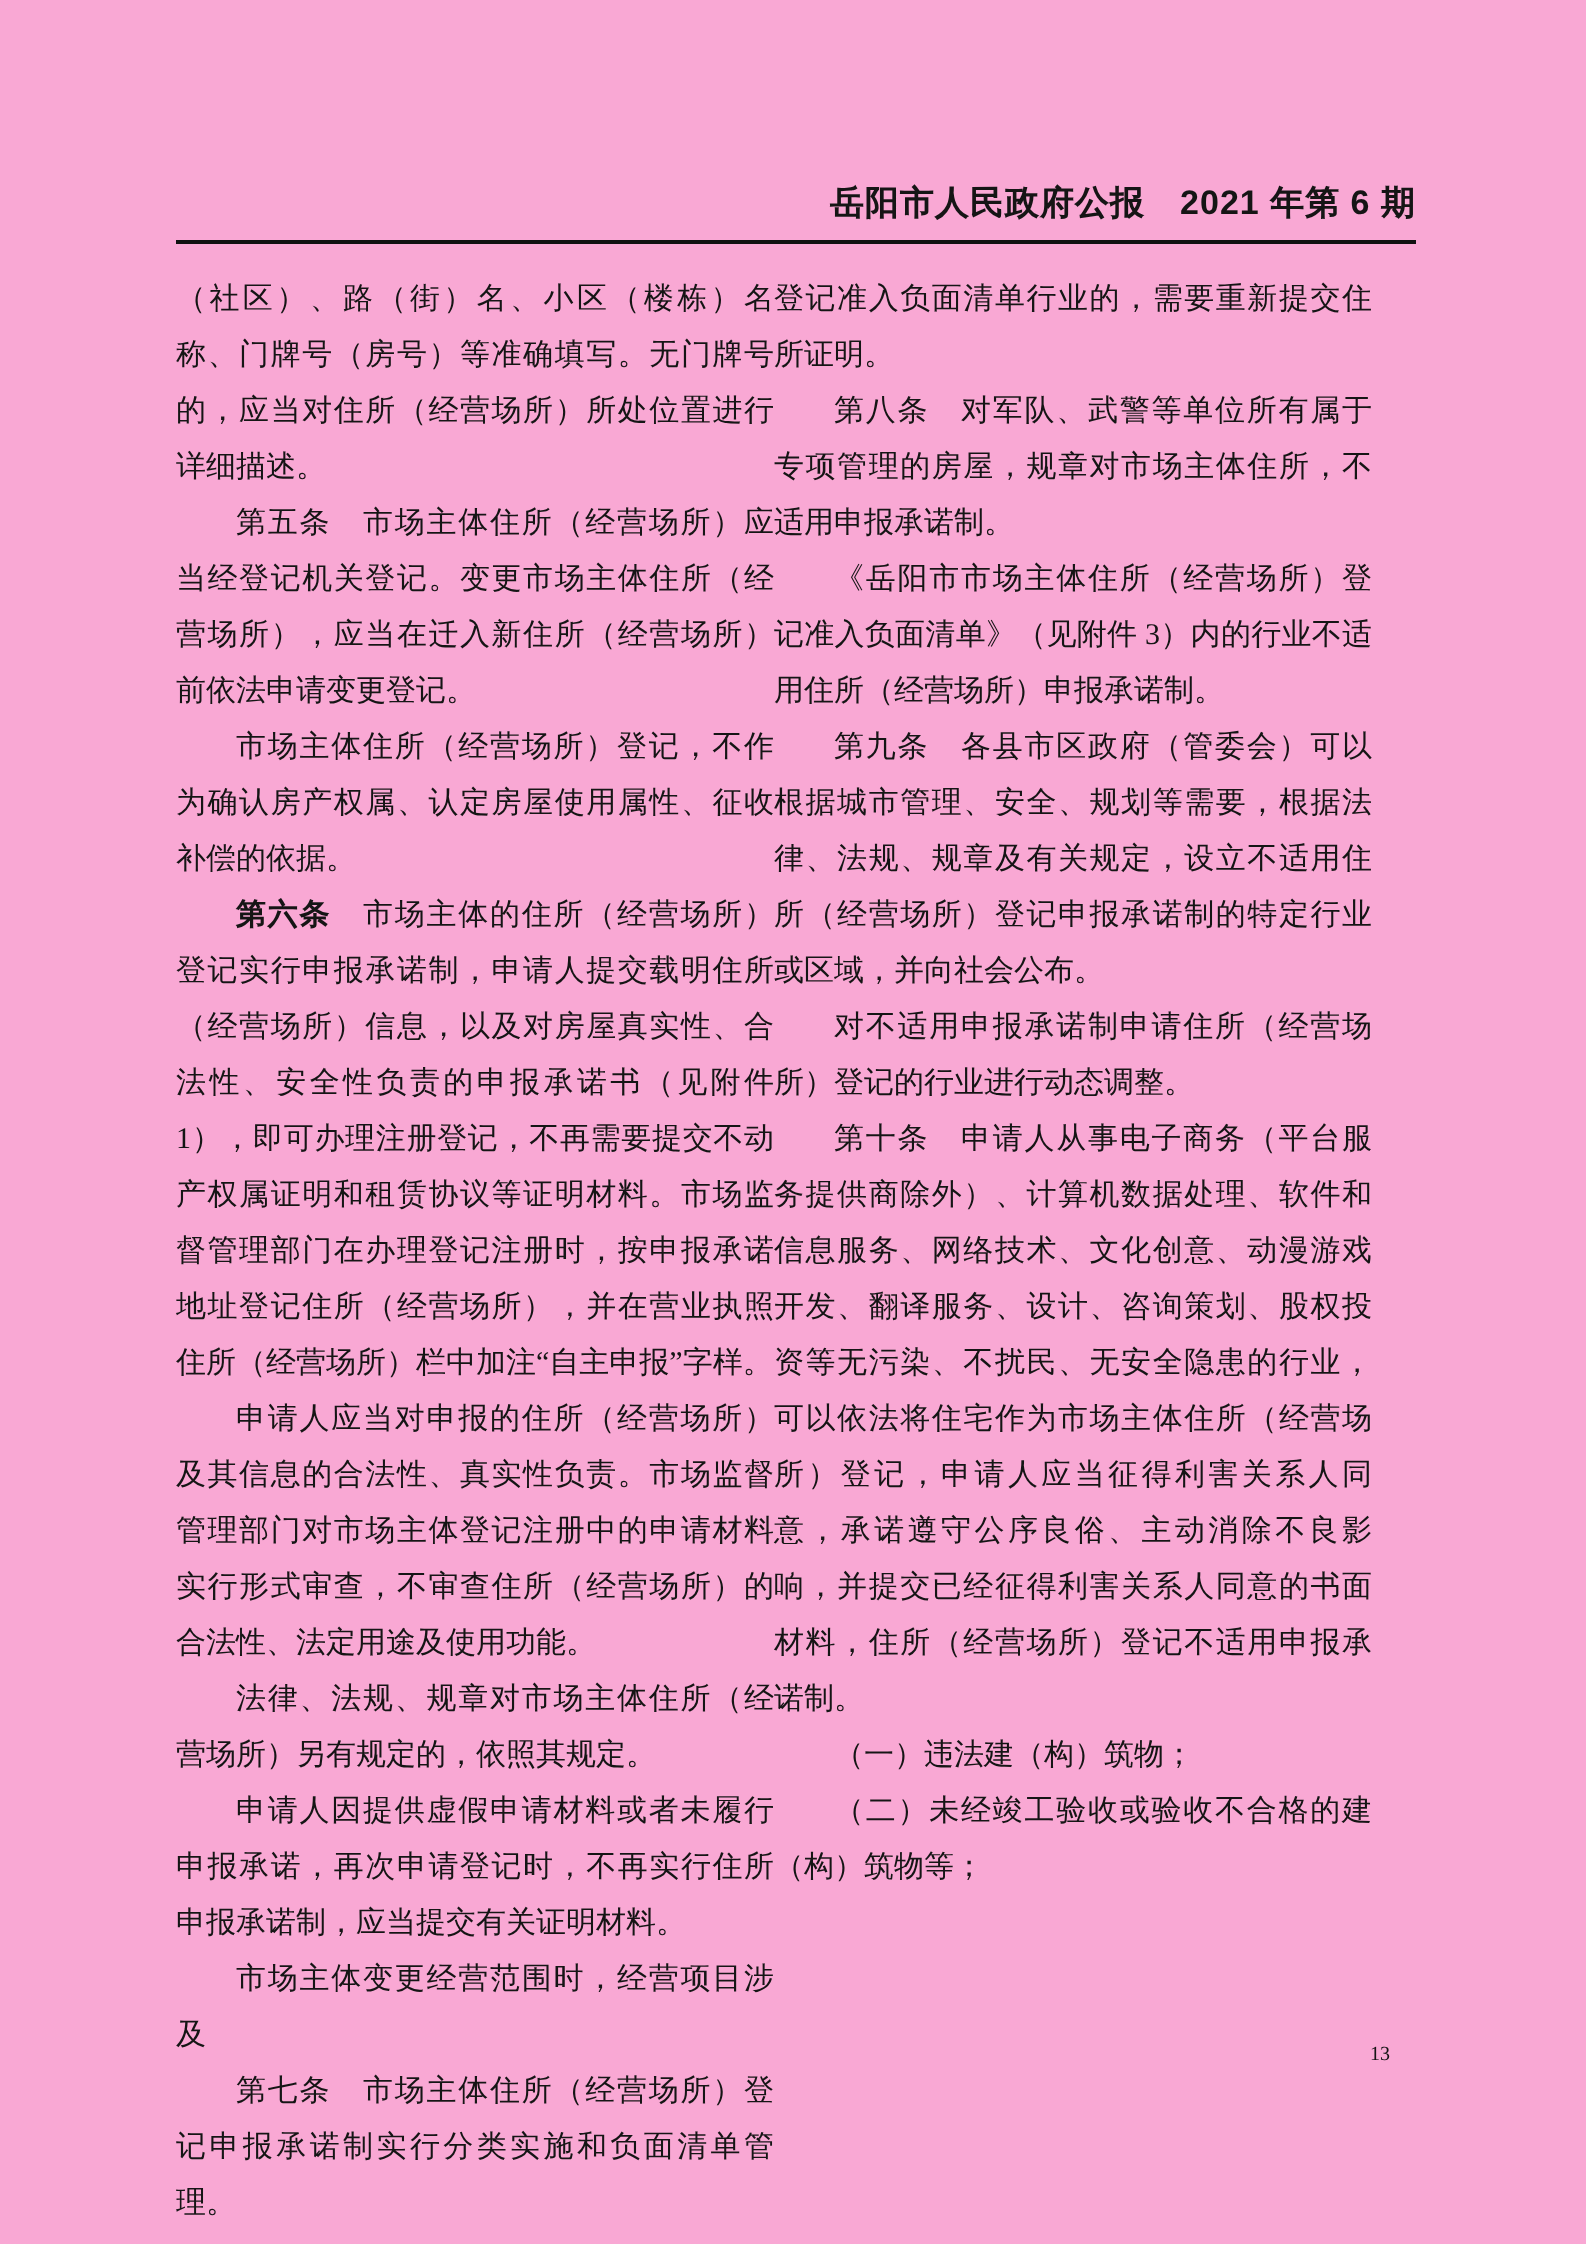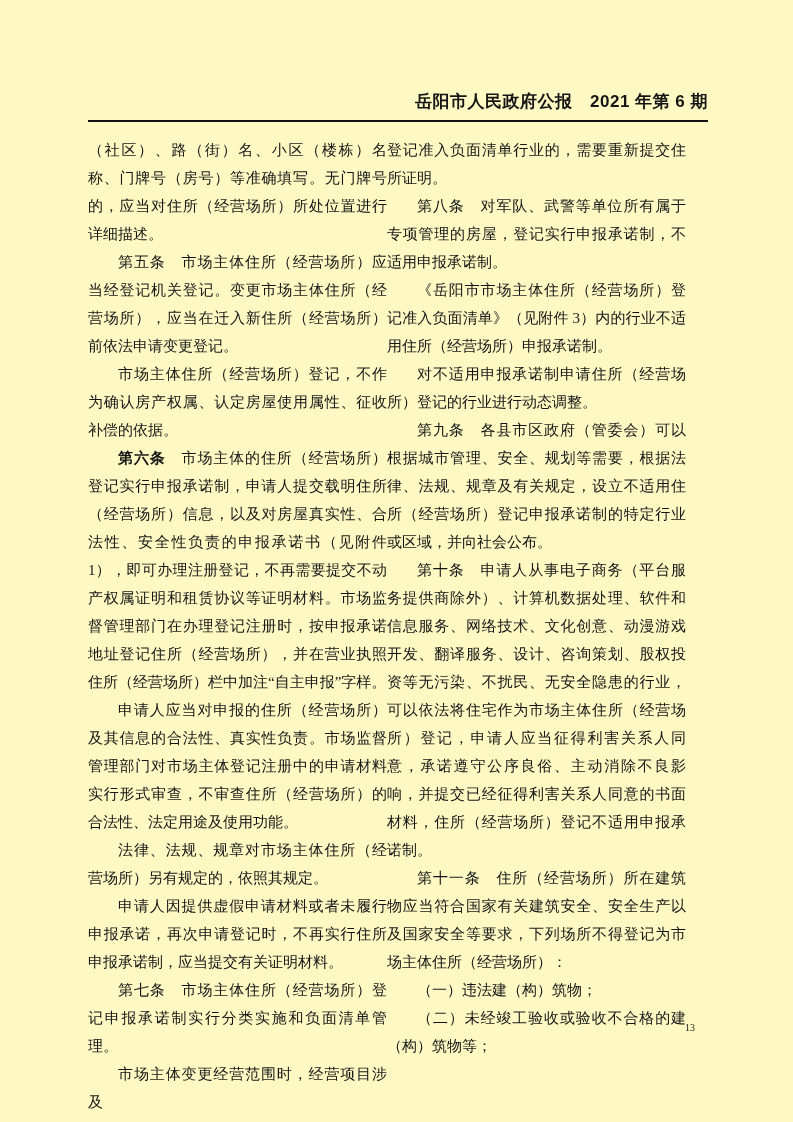--- a/index.html
+++ b/index.html
@@ -5,21 +5,21 @@
   html, body {
     margin: 0;
     padding: 0;
     background: #ffffff;
   }
   .page {
     position: relative;
     width: 793px;
     height: 1122px;
     margin: 0 auto;
-    background: #fef9c3;
+    background: #f9a8d4;
     color: #151515;
     font-family: "Liberation Serif", serif;
     overflow: hidden;
   }
   .page-header {
     position: absolute;
     top: 90px;
     left: 88px;
     width: 620px;
     text-align: right;
@@ -75,31 +75,30 @@
 
   <div class="content">
     <div class="column">
         <p class="para">（社区）、路（街）名、小区（楼栋）名称、门牌号（房号）等准确填写。无门牌号的，应当对住所（经营场所）所处位置进行详细描述。</p>
         <p class="para indent">第五条　市场主体住所（经营场所）应当经登记机关登记。变更市场主体住所（经营场所），应当在迁入新住所（经营场所）前依法申请变更登记。</p>
         <p class="para indent">市场主体住所（经营场所）登记，不作为确认房产权属、认定房屋使用属性、征收补偿的依据。</p>
         <p class="para indent"><b>第六条</b>　市场主体的住所（经营场所）登记实行申报承诺制，申请人提交载明住所（经营场所）信息，以及对房屋真实性、合法性、安全性负责的申报承诺书（见附件 1），即可办理注册登记，不再需要提交不动产权属证明和租赁协议等证明材料。市场监督管理部门在办理登记注册时，按申报承诺地址登记住所（经营场所），并在营业执照住所（经营场所）栏中加注“自主申报”字样。</p>
         <p class="para indent">申请人应当对申报的住所（经营场所）及其信息的合法性、真实性负责。市场监督管理部门对市场主体登记注册中的申请材料实行形式审查，不审查住所（经营场所）的合法性、法定用途及使用功能。</p>
         <p class="para indent">法律、法规、规章对市场主体住所（经营场所）另有规定的，依照其规定。</p>
         <p class="para indent">申请人因提供虚假申请材料或者未履行申报承诺，再次申请登记时，不再实行住所申报承诺制，应当提交有关证明材料。</p>
+        <p class="para indent">市场主体变更经营范围时，经营项目涉及</p>
         <p class="para indent">第七条　市场主体住所（经营场所）登记申报承诺制实行分类实施和负面清单管理。</p>
-        <p class="para indent">市场主体变更经营范围时，经营项目涉及</p>
       </div>
     <div class="column">
         <p class="para">登记准入负面清单行业的，需要重新提交住所证明。</p>
-        <p class="para indent">第八条　对军队、武警等单位所有属于专项管理的房屋，登记实行申报承诺制，不适用申报承诺制。</p>
+        <p class="para indent">第八条　对军队、武警等单位所有属于专项管理的房屋，规章对市场主体住所，不适用申报承诺制。</p>
         <p class="para indent">《岳阳市市场主体住所（经营场所）登记准入负面清单》（见附件 3）内的行业不适用住所（经营场所）申报承诺制。</p>
+        <p class="para indent">第九条　各县市区政府（管委会）可以根据城市管理、安全、规划等需要，根据法律、法规、规章及有关规定，设立不适用住所（经营场所）登记申报承诺制的特定行业或区域，并向社会公布。</p>
         <p class="para indent">对不适用申报承诺制申请住所（经营场所）登记的行业进行动态调整。</p>
-        <p class="para indent">第九条　各县市区政府（管委会）可以根据城市管理、安全、规划等需要，根据法律、法规、规章及有关规定，设立不适用住所（经营场所）登记申报承诺制的特定行业或区域，并向社会公布。</p>
         <p class="para indent">第十条　申请人从事电子商务（平台服务提供商除外）、计算机数据处理、软件和信息服务、网络技术、文化创意、动漫游戏开发、翻译服务、设计、咨询策划、股权投资等无污染、不扰民、无安全隐患的行业，可以依法将住宅作为市场主体住所（经营场所）登记，申请人应当征得利害关系人同意，承诺遵守公序良俗、主动消除不良影响，并提交已经征得利害关系人同意的书面材料，住所（经营场所）登记不适用申报承诺制。</p>
-        <p class="para indent">第十一条　住所（经营场所）所在建筑物应当符合国家有关建筑安全、安全生产以及国家安全等要求，下列场所不得登记为市场主体住所（经营场所）：</p>
         <p class="para indent">（一）违法建（构）筑物；</p>
         <p class="para indent">（二）未经竣工验收或验收不合格的建（构）筑物等；</p>
       </div>
   </div>
 
   <div class="page-number">13</div>
 
 </div>
 
 </body></html>

